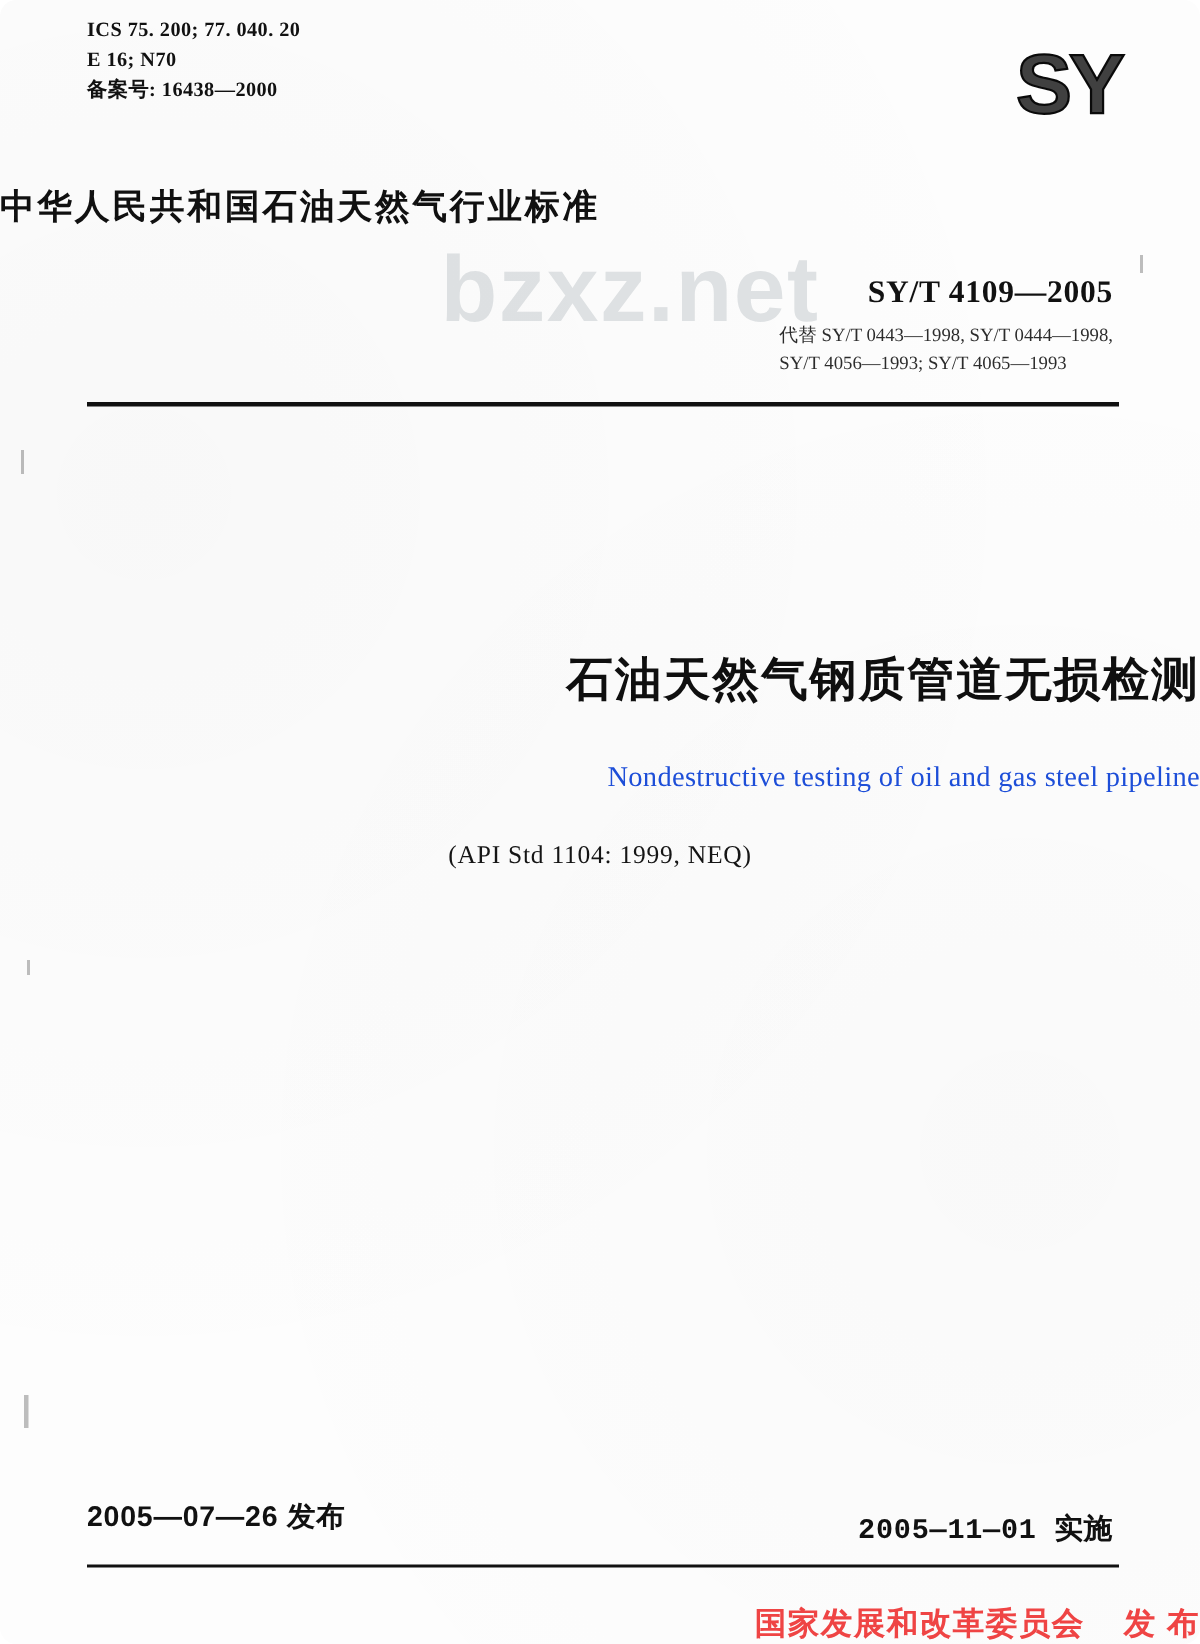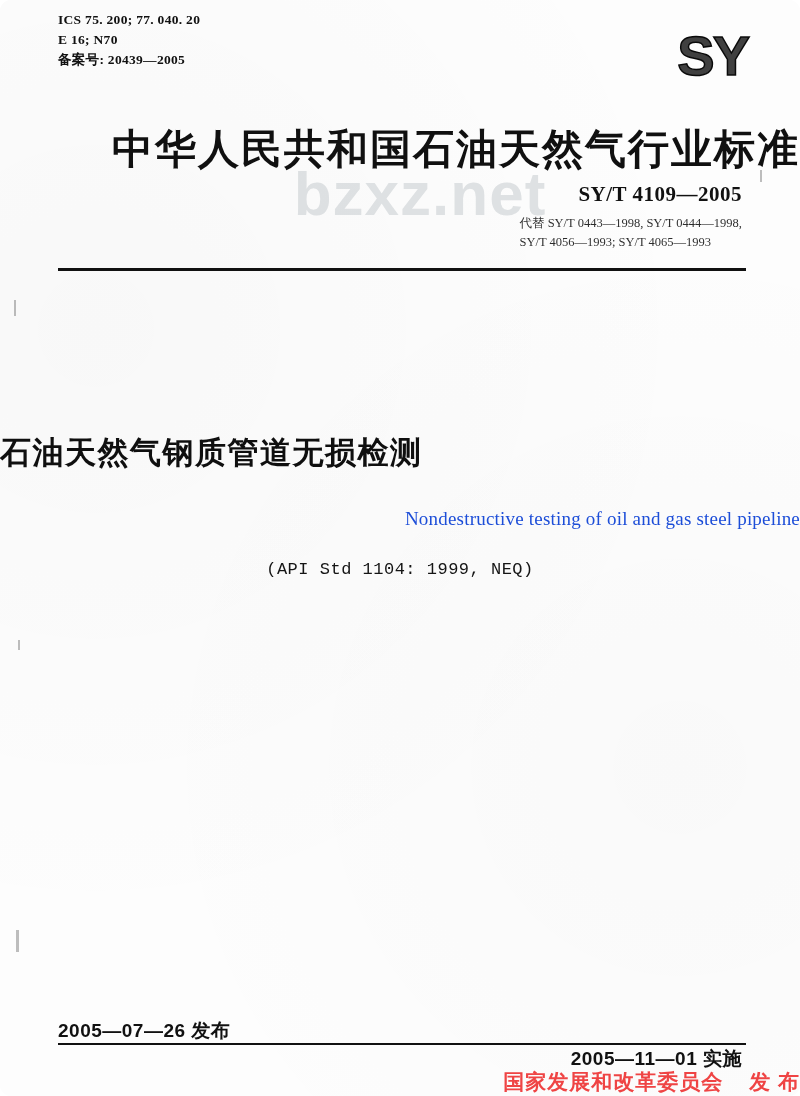--- a/index.html
+++ b/index.html
@@ -59,24 +59,24 @@
     color: #404040;
     -webkit-text-stroke: 1.5px #0a0a0a;
   }
 
   
   .main-heading {
     position: absolute;
     left: 0;
     right: 0;
     top: 122px;
-    text-align: right;
-    font-family: "Liberation Sans", sans-serif;
-    font-weight: bold;
-    font-size: 41px;
+    text-align: left;
+    font-family: "Liberation Sans", sans-serif;
+    font-weight: bold;
+    font-size: 23px;
     letter-spacing: 2px;
     color: #101010;
   }
 
   
   .std-no {
     position: absolute;
     right: 58px;
     top: 182px;
     text-align: left;
@@ -115,21 +115,21 @@
     top: 1043px;
     height: 2px;
     background: #111;
   }
 
   
   .doc-title-cn {
     position: absolute;
     left: 0; right: 0;
     top: 432px;
-    text-align: left;
+    text-align: right;
     font-family: "Liberation Sans", sans-serif;
     font-weight: bold;
     font-size: 31px;
     letter-spacing: 1.5px;
     color: #0f0f0f;
   }
   .doc-title-en {
     position: absolute;
     left: 0; right: 0;
     top: 508px;
@@ -137,21 +137,21 @@
     font-family: "Liberation Serif", serif;
     font-size: 19px;
     letter-spacing: 0.2px;
     color: #1d4ed8;
   }
   .doc-title-ref {
     position: absolute;
     left: 0; right: 0;
     top: 560px;
     text-align: center;
-    font-family: Liberation Mono, monospace;
+    font-family: Liberation Serif, serif;
     font-size: 17px;
     letter-spacing: 0.5px;
     color: #151515;
   }
 
   
   .watermark {
     position: absolute;
     left: 0; right: 0;
     top: 158px;
@@ -169,27 +169,26 @@
   
   .date-left {
     position: absolute;
     left: 58px;
     top: 998px;
     font-family: "Liberation Sans", sans-serif;
     font-weight: bold;
     font-size: 19px;
     letter-spacing: 0.5px;
     color: #111;
-    margin-top: 20px;
   }
   .date-right {
     position: absolute;
     right: 58px;
-    top: 1046px;
-    font-family: Liberation Sans, sans-serif;
+    top: 1006px;
+    font-family: Liberation Mono, monospace;
     font-weight: bold;
     font-size: 19px;
     letter-spacing: 0.5px;
     color: #111;
   }
 
   
   .publisher {
     position: absolute;
     left: 0; right: 0;
@@ -214,21 +213,21 @@
   .edge-mark.m4 { left: 760px; top: 170px; width: 2px; height: 12px; }
 </style>
 </head>
 <body>
 
 <div class="page">
 
   <div class="ics-block">
     <div>ICS 75. 200;  77. 040. 20</div>
     <div>E 16;  N70</div>
-    <div>备案号: 20439—2005</div>
+    <div>备案号: 16438—2000</div>
   </div>
 
   <div class="sy-logo">SY</div>
 
   <div class="main-heading">中华人民共和国石油天然气行业标准</div>
 
   <div class="watermark">bzxz.net</div>
 
   <div class="std-no">SY/T 4109—2005</div>
 

